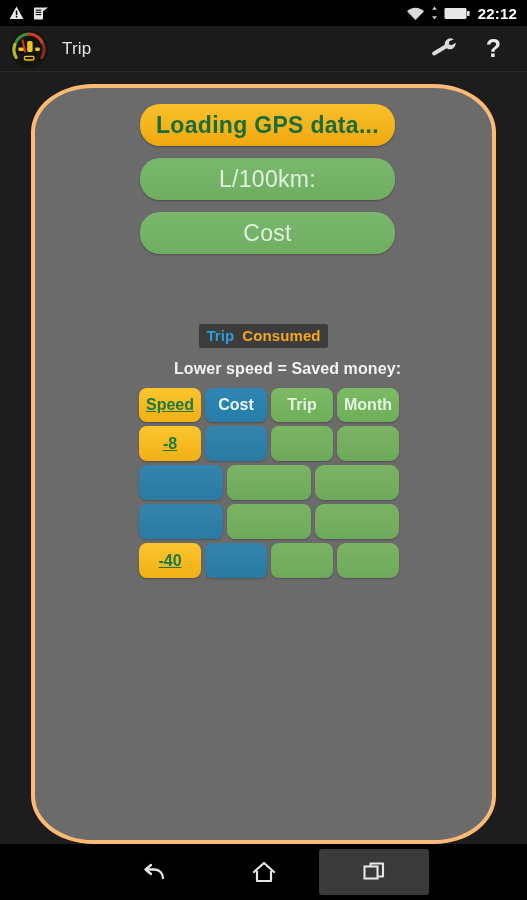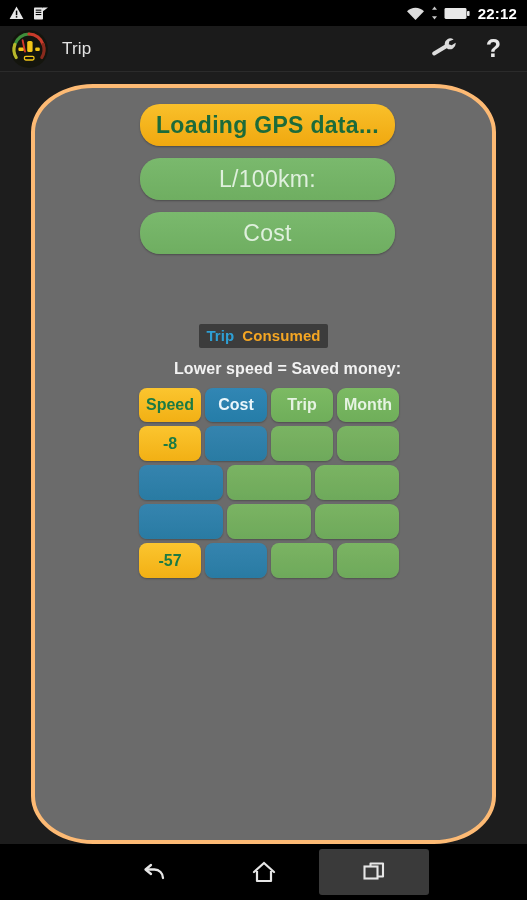--- a/index.html
+++ b/index.html
@@ -133,20 +133,21 @@
     height:35px;
     border-radius:8px;
     display:flex; align-items:center; justify-content:center;
     font-size:16px; font-weight:700;
     box-shadow:0 1px 2px rgba(0,0,0,0.28);
     cursor:pointer; user-select:none;
   }
   .tcell.speed {
     background:linear-gradient(#fbc52f,#f2b014);
     color:#1b7a44;
+    text-decoration:underline;
   }
   .tcell.time  { background:linear-gradient(#3186b4,#257da8); color:#eaf6fb; }
   .tcell.trip  { background:linear-gradient(#7cba63,#6fae5a); color:#e6f3e2; }
   .tcell.month { background:linear-gradient(#7cba63,#6fae5a); color:#e6f3e2;border-radius:9px; }
   .trow.header .tcell { height:34px; }
   .trow.data .tcell.time,
   .trow.data .tcell.trip,
   .trow.data .tcell.month { opacity:0.93; }
 
   
@@ -265,21 +266,21 @@
         <div class="tcell month"></div>
       </div>
 
       <div class="trow data">
         <div class="tcell time"></div>
         <div class="tcell trip"></div>
         <div class="tcell month"></div>
       </div>
 
       <div class="trow data">
-        <div class="tcell speed">-57</div>
+        <div class="tcell speed">-40</div>
         <div class="tcell time"></div>
         <div class="tcell trip"></div>
         <div class="tcell month"></div>
       </div>
 
 
     </div>
   </div>
 
   <div id="nav-bar">

